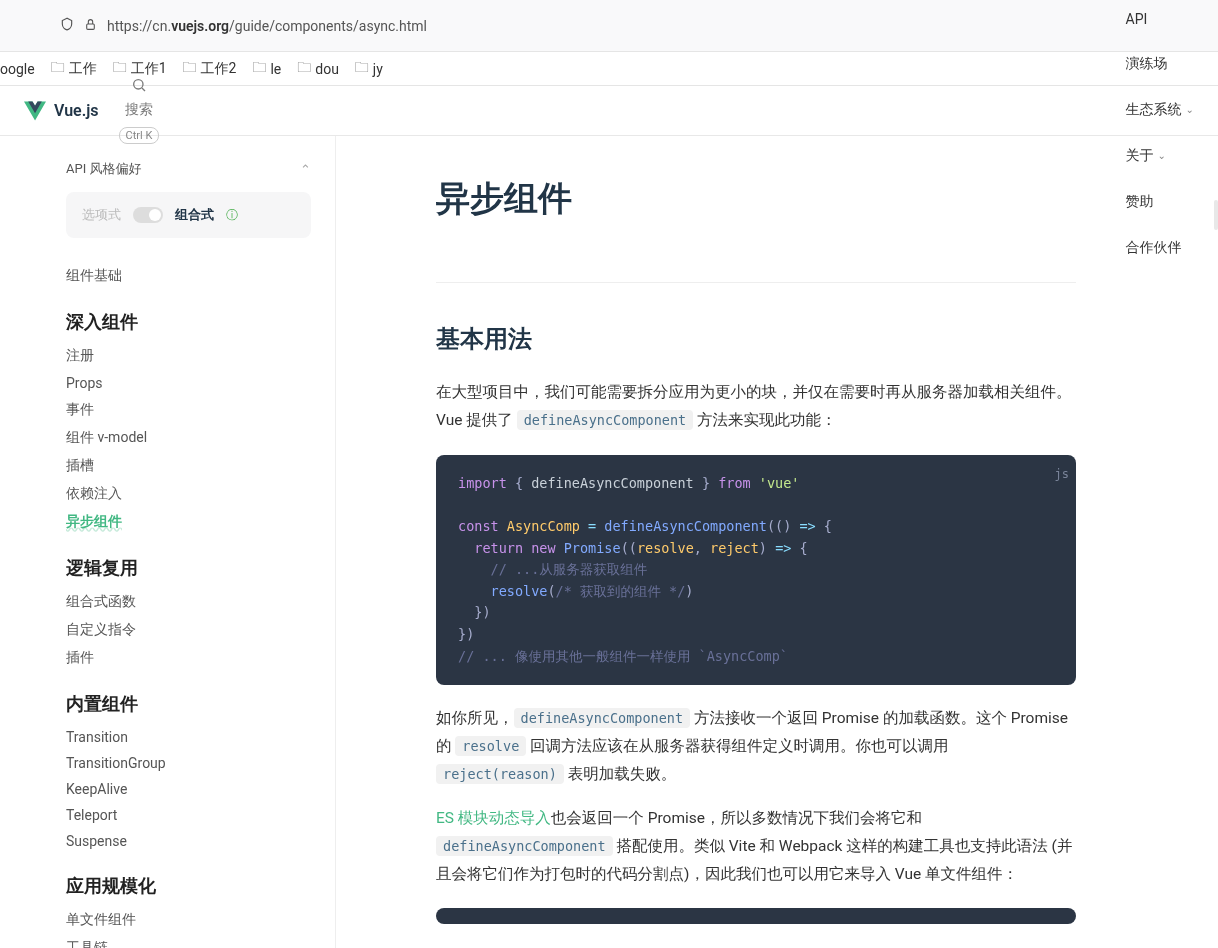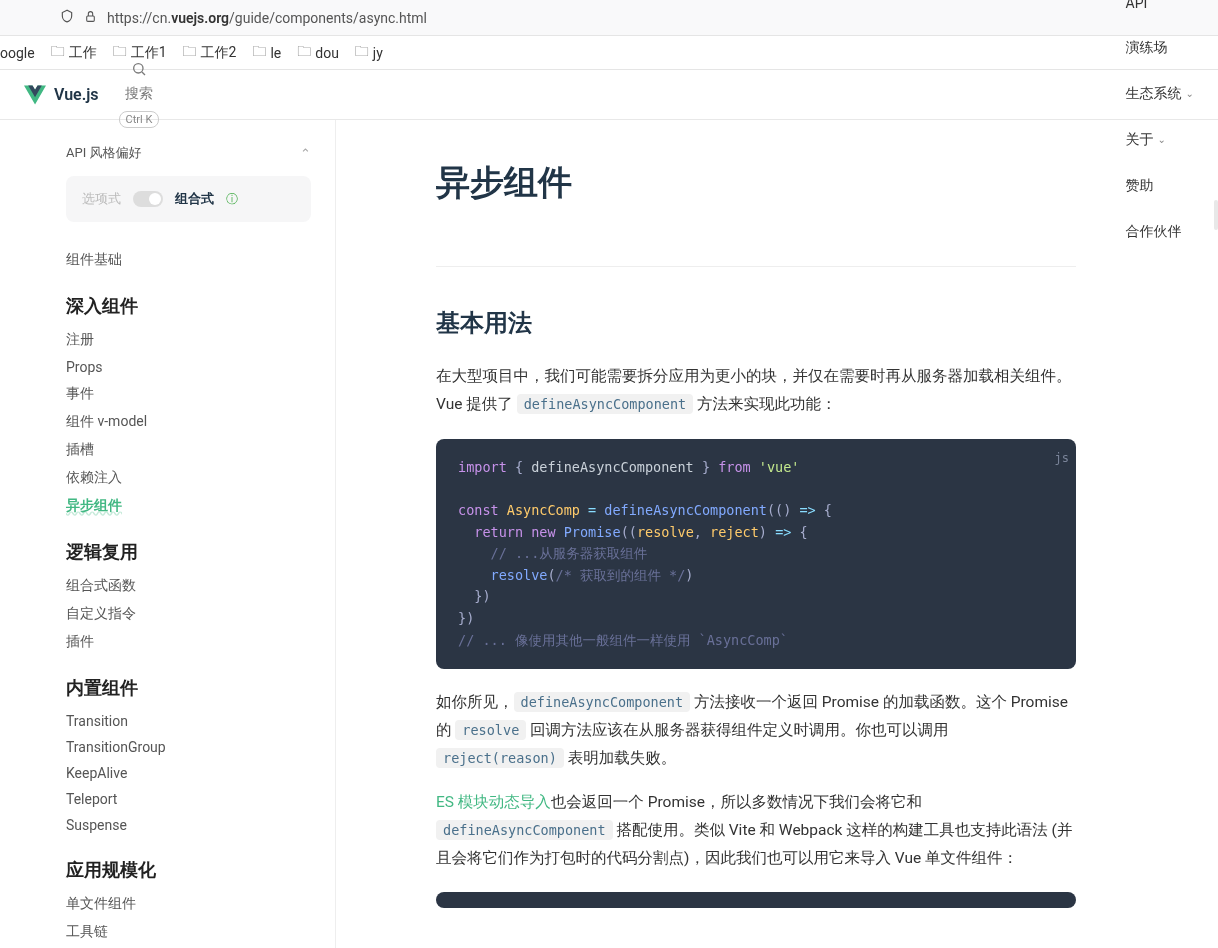--- a/index.html
+++ b/index.html
@@ -1,19 +1,19 @@
 <!DOCTYPE html>
 <html><head>
 <meta charset="utf-8">
 <style>
 * { box-sizing: border-box; margin: 0; padding: 0; }
 body { font-family: -apple-system, BlinkMacSystemFont, "Segoe UI", Roboto, sans-serif; color: #213547; background: #fff; }
 
 
-.browser-bar { height: 36px; display: flex; align-items: center; padding: 0 60px; gap: 10px; border-bottom: 1px solid #e5e5e5; background: #f9f9fa; }
+.browser-bar { height: 52px; display: flex; align-items: center; padding: 0 60px; gap: 10px; border-bottom: 1px solid #e5e5e5; background: #f9f9fa; }
 .browser-bar .lock { color: #555; font-size: 14px; }
 .browser-bar .url { color: #555; font-size: 14px; }
 .browser-bar .url b { font-weight: 600; color: #333; }
 
 .bookmarks-bar { height: 34px; display: flex; align-items: center; gap: 16px; padding: 0 0px; background: #fff; border-bottom: 1px solid #e5e5e5; font-size: 14px; color: #333; }
 .bookmarks-bar .bk { display: flex; align-items: center; gap: 4px; cursor: pointer; }
 .bookmarks-bar .folder-icon { color: #5b5b5b; }
 
 
 .site-header { height: 50px; display: flex; align-items: center; padding: 0 24px; border-bottom: 1px solid #e8e8e8; gap: 20px; background: #fff; }

